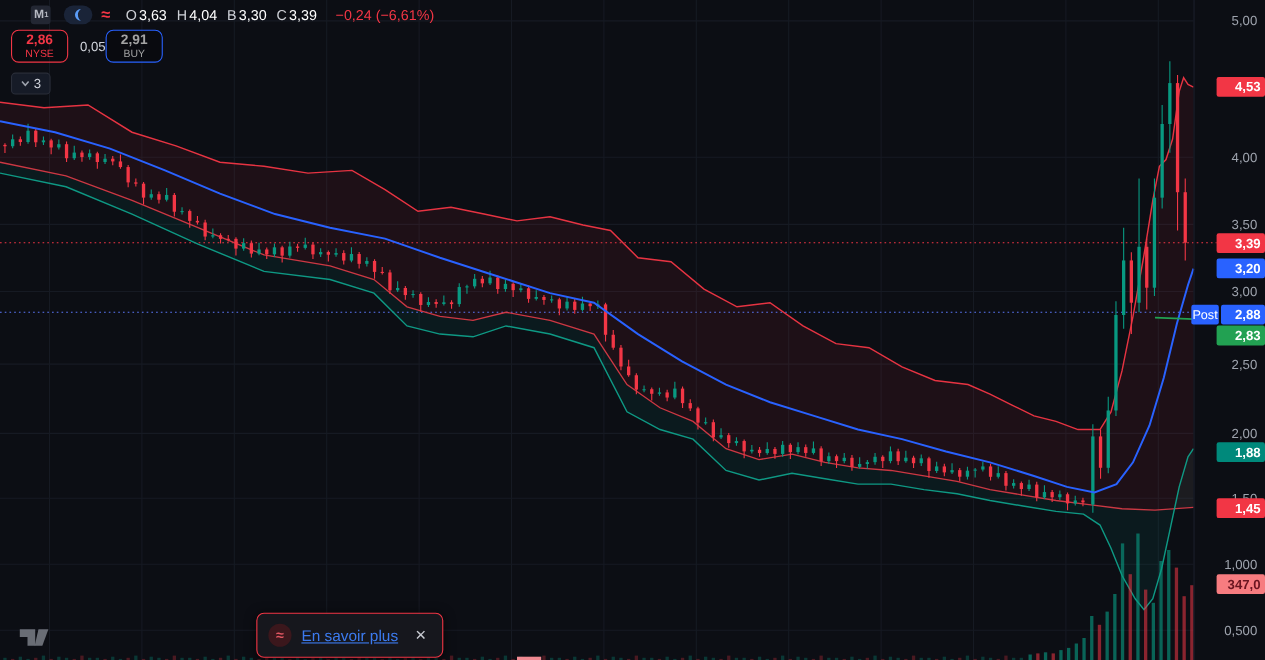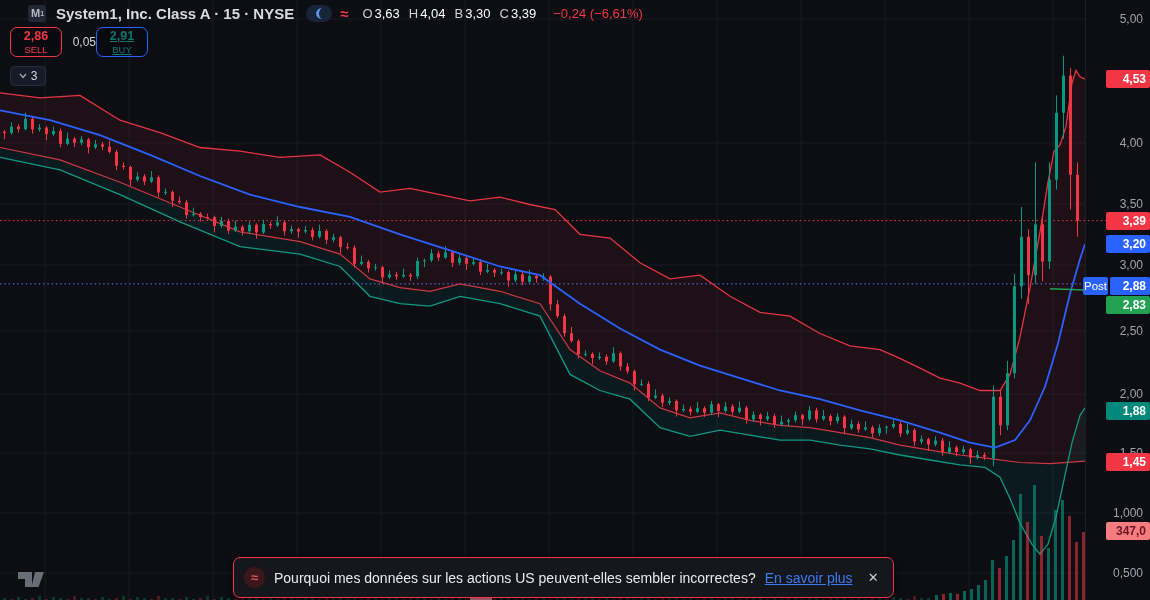--- a/index.html
+++ b/index.html
@@ -21,21 +21,21 @@
   .ohlc .k:first-child{margin-left:0;}
   .ohlc .v{color:#ffffff;margin-left:2px;}
   .ohlc .chg{color:#f23645;margin-left:17px;}
   
   #trade{left:10px;top:27px;display:flex;align-items:center;gap:0;height:30px;}
   .trade-btn{width:50px;height:28px;border-radius:7px;display:flex;flex-direction:column;
     align-items:center;justify-content:center;line-height:1;cursor:pointer;background:rgba(0,0,0,0.25);}
   .trade-btn .px{font-size:12.5px;font-weight:bold;}
   .trade-btn .lb{font-size:9.5px;margin-top:2px;}
   #sell-btn{border:1px solid #f23645;color:#f23645;}
-  #buy-btn{border:1px solid #2962ff;color:#0f766e;text-decoration:underline;}
+  #buy-btn{border:1px solid #2962ff;color:#a3a3a3;}
   .spread{width:34px;text-align:right;color:#d1d4dc;font-size:12px;}
   
   #chip{left:10px;top:66px;width:34px;height:18px;background:#161b27;border:1px solid #2a2e39;
     border-radius:4px;display:flex;align-items:center;justify-content:center;gap:4px;
     color:#d1d4dc;font-size:12px;cursor:pointer;}
   
   #toast{left:233px;top:557px;height:39px;background:#16171d;border:1px solid #f23645;
     border-radius:7px;display:flex;align-items:center;padding:0 14px 0 10px;gap:9px;
     box-shadow:0 2px 10px rgba(0,0,0,0.65);z-index:8;}
   .toast-ic{width:21px;height:21px;border-radius:50%;background:#3b171c;color:#e05661;
@@ -583,21 +583,20 @@
         <rect x="1106" y="522" width="44" height="18" rx="2" fill="#f77c80"></rect>
         <text x="1146" y="535" text-anchor="end" fill="#6b1520" font-size="12px" font-weight="bold">347,0</text>
       </g>
     </svg>
 
   <div id="header" class="overlay">
     <div class="logo-box">
         <span>M</span>
         <sup>1</sup>
       </div>
-    <span class="sym-title">System1, Inc. Class A · 15 · NYSE</span>
     <span class="moon-pill">
       <svg width="13" height="13" viewBox="0 0 14 14">
         <path d="M9.2 1.2 A5.8 5.8 0 1 0 9.2 12.8 A7.2 7.2 0 0 1 9.2 1.2 Z" fill="#5b9cf6"></path>
       </svg>
     </span>
     <span class="approx-red">≈</span>
     <span class="ohlc">
       <span class="k">O</span>
         <span class="v">3,63</span>
       <span class="k">H</span>
@@ -606,39 +605,38 @@
         <span class="v">3,30</span>
       <span class="k">C</span>
         <span class="v">3,39</span>
       <span class="chg">−0,24 (−6,61%)</span>
     </span>
   </div>
 
   <div id="trade" class="overlay">
     <div class="trade-btn" id="sell-btn">
       <span class="px">2,86</span>
-      <span class="lb">SELL</span>
+      <span class="lb">NYSE</span>
     </div>
     <div class="spread">0,05</div>
     <div class="trade-btn" id="buy-btn">
       <span class="px">2,91</span>
       <span class="lb">BUY</span>
     </div>
   </div>
 
   <div id="chip" class="overlay">
     <svg width="8" height="6" viewBox="0 0 8 6">
       <polyline points="1,1 4,4.5 7,1" fill="none" stroke="#9ea3ad" stroke-width="1.4"></polyline>
     </svg>
     <span>3</span>
   </div>
 
   <div id="toast" class="overlay">
     <span class="toast-ic">≈</span>
-    <span class="toast-msg">Pourquoi mes données sur les actions US peuvent-elles sembler incorrectes?</span>
     <span class="toast-link">En savoir plus</span>
     <span class="toast-x">✕</span>
   </div>
 
   <svg id="tvlogo" class="overlay" width="34" height="24" viewBox="0 0 34 24">
     <polygon points="2,6 16,6 16,21 9,21 9,13 2,13" fill="#7a7e87"></polygon>
     <polygon points="19,6 28,6 22.5,21 15.5,21" fill="#7a7e87"></polygon>
   </svg>
 
   <div id="pink-frag" class="overlay"></div>

